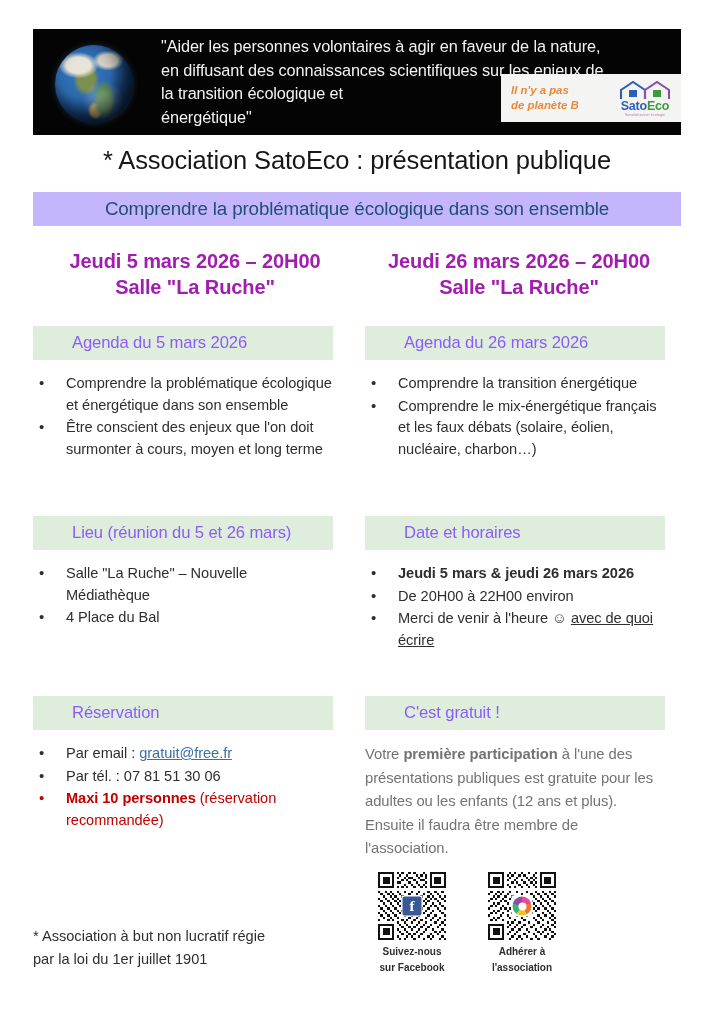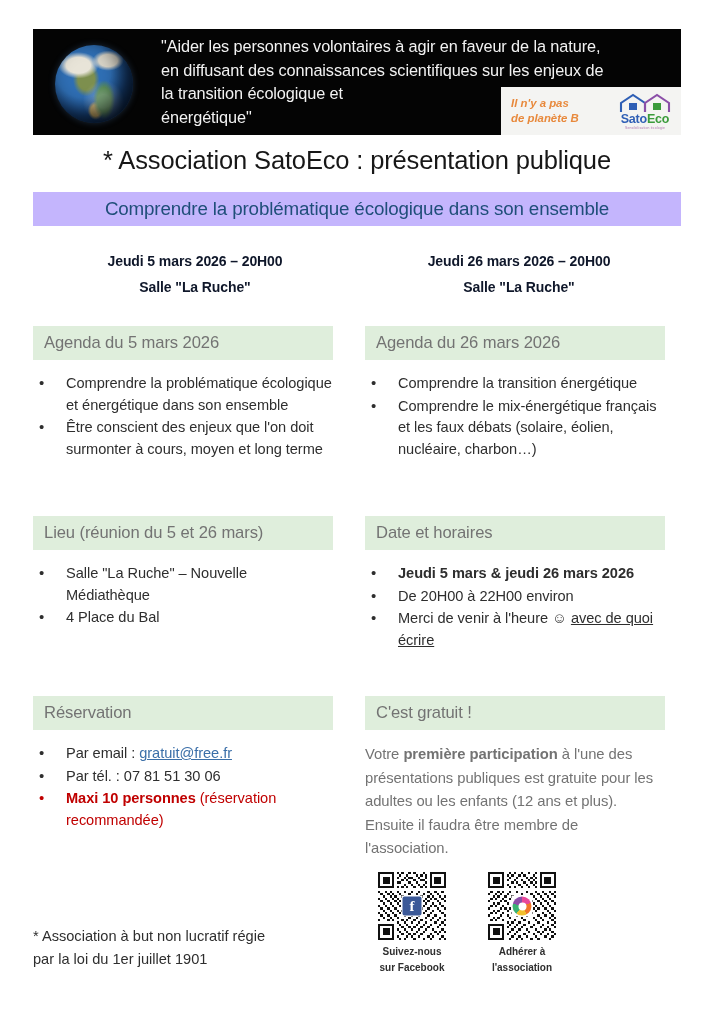--- a/index.html
+++ b/index.html
@@ -59,21 +59,21 @@
     font-size: 16.3px;
     line-height: 23.5px;
     letter-spacing: -0.1px;
     white-space: pre-line;
   }
 
   
   .logo-box {
     position: absolute;
     left: 468px;
-    top: 58px;
+    top: 45px;
     width: 180px;
     height: 48px;
     background: #f4f4f2;
     display: flex;
     align-items: center;
     padding: 0 6px 0 10px;
     justify-content: flex-end;
   }
   .logo-slogan {
     flex: 0 0 auto;
@@ -143,24 +143,24 @@
   .date-heads {
     position: absolute;
     left: 33px;
     top: 248px;
     width: 648px;
     display: flex;
   }
   .date-head {
     width: 50%;
     text-align: center;
-    font-size: 14px;
+    font-size: 20px;
     font-weight: bold;
     line-height: 26px;
-    color: #0f172a;
+    color: #a21caf;
     white-space: pre-line;
     letter-spacing: -0.1px;
   }
 
   
   .cols {
     position: absolute;
     left: 33px;
     top: 326px;
     width: 648px;
@@ -171,23 +171,24 @@
 
   .sec-bar {
     background: #dfeedc;
     height: 34px;
     display: flex;
     align-items: center;
     padding-left: 11px;
     margin-bottom: 13px;
   }
   .sec-bar span {
-    color: #737373;
+    color: #8b5cf6;
     font-size: 16.6px;
     letter-spacing: -0.1px;
+    margin-left: 28px;
   }
 
   ul.bullets { list-style: none; }
   ul.bullets li {
     position: relative;
     padding-left: 33px;
     margin-bottom: 1px;
     font-size: 14.6px;
     line-height: 21.5px;
     color: #2e2e2e;

